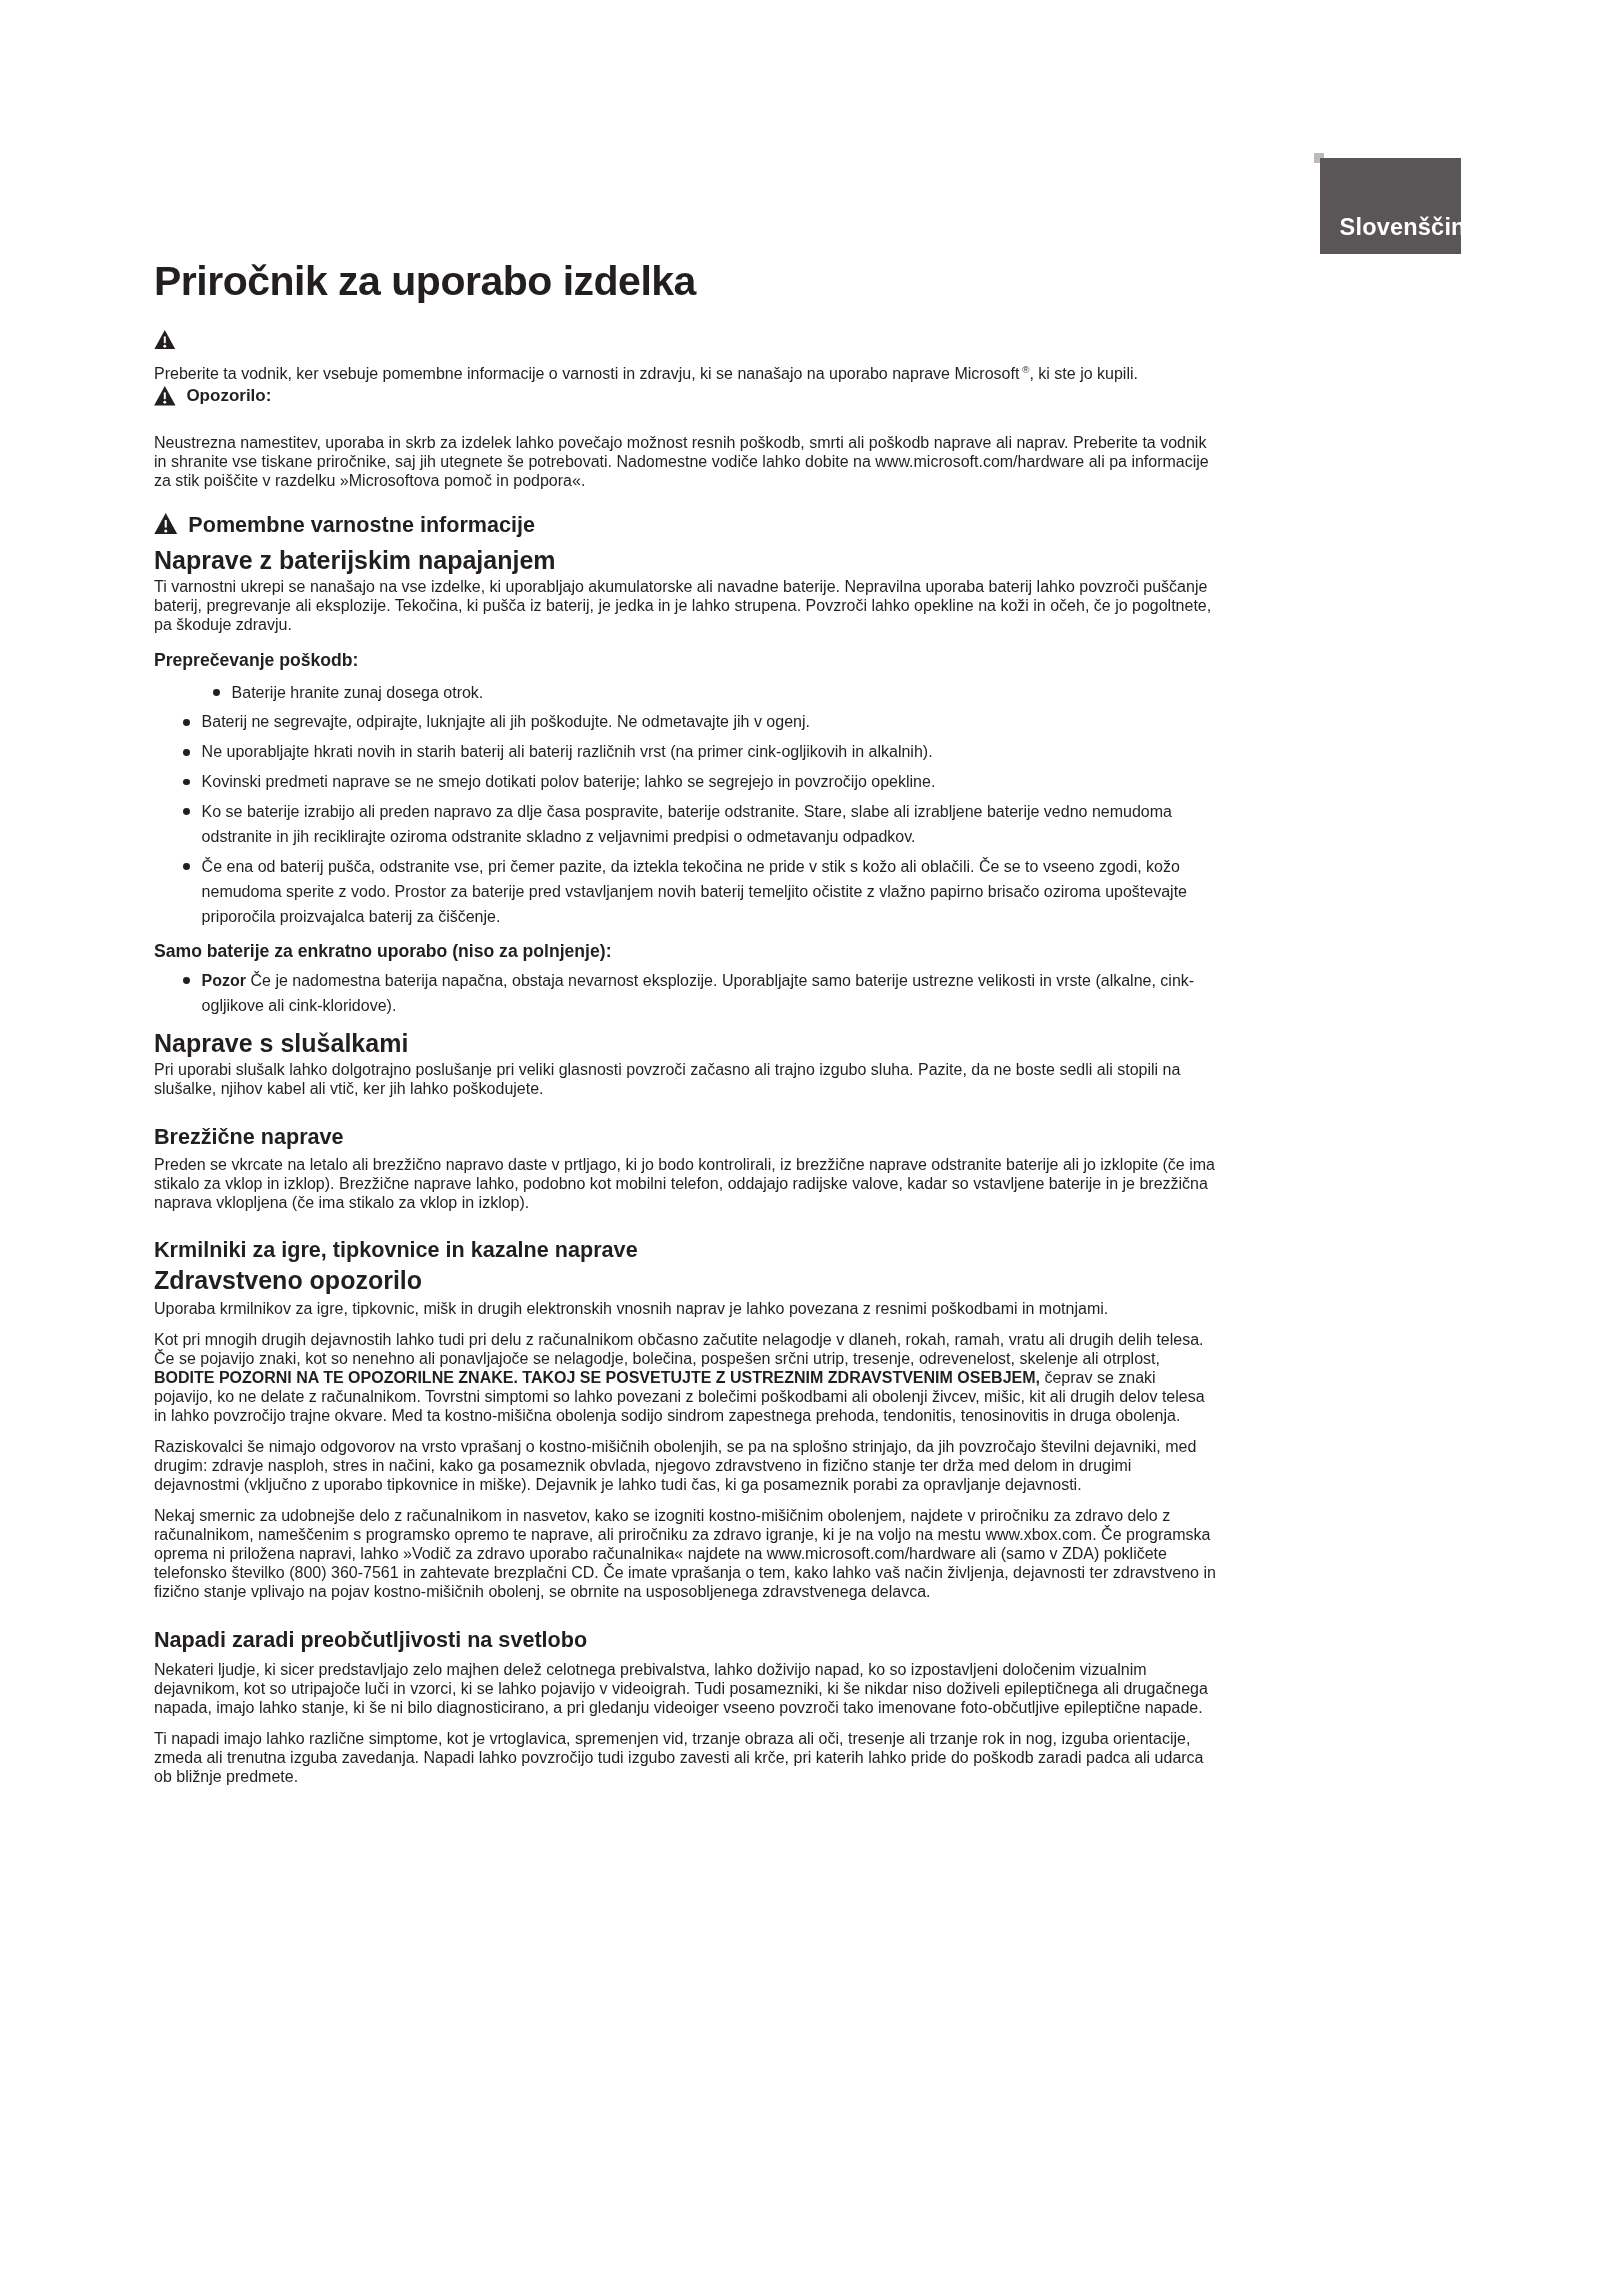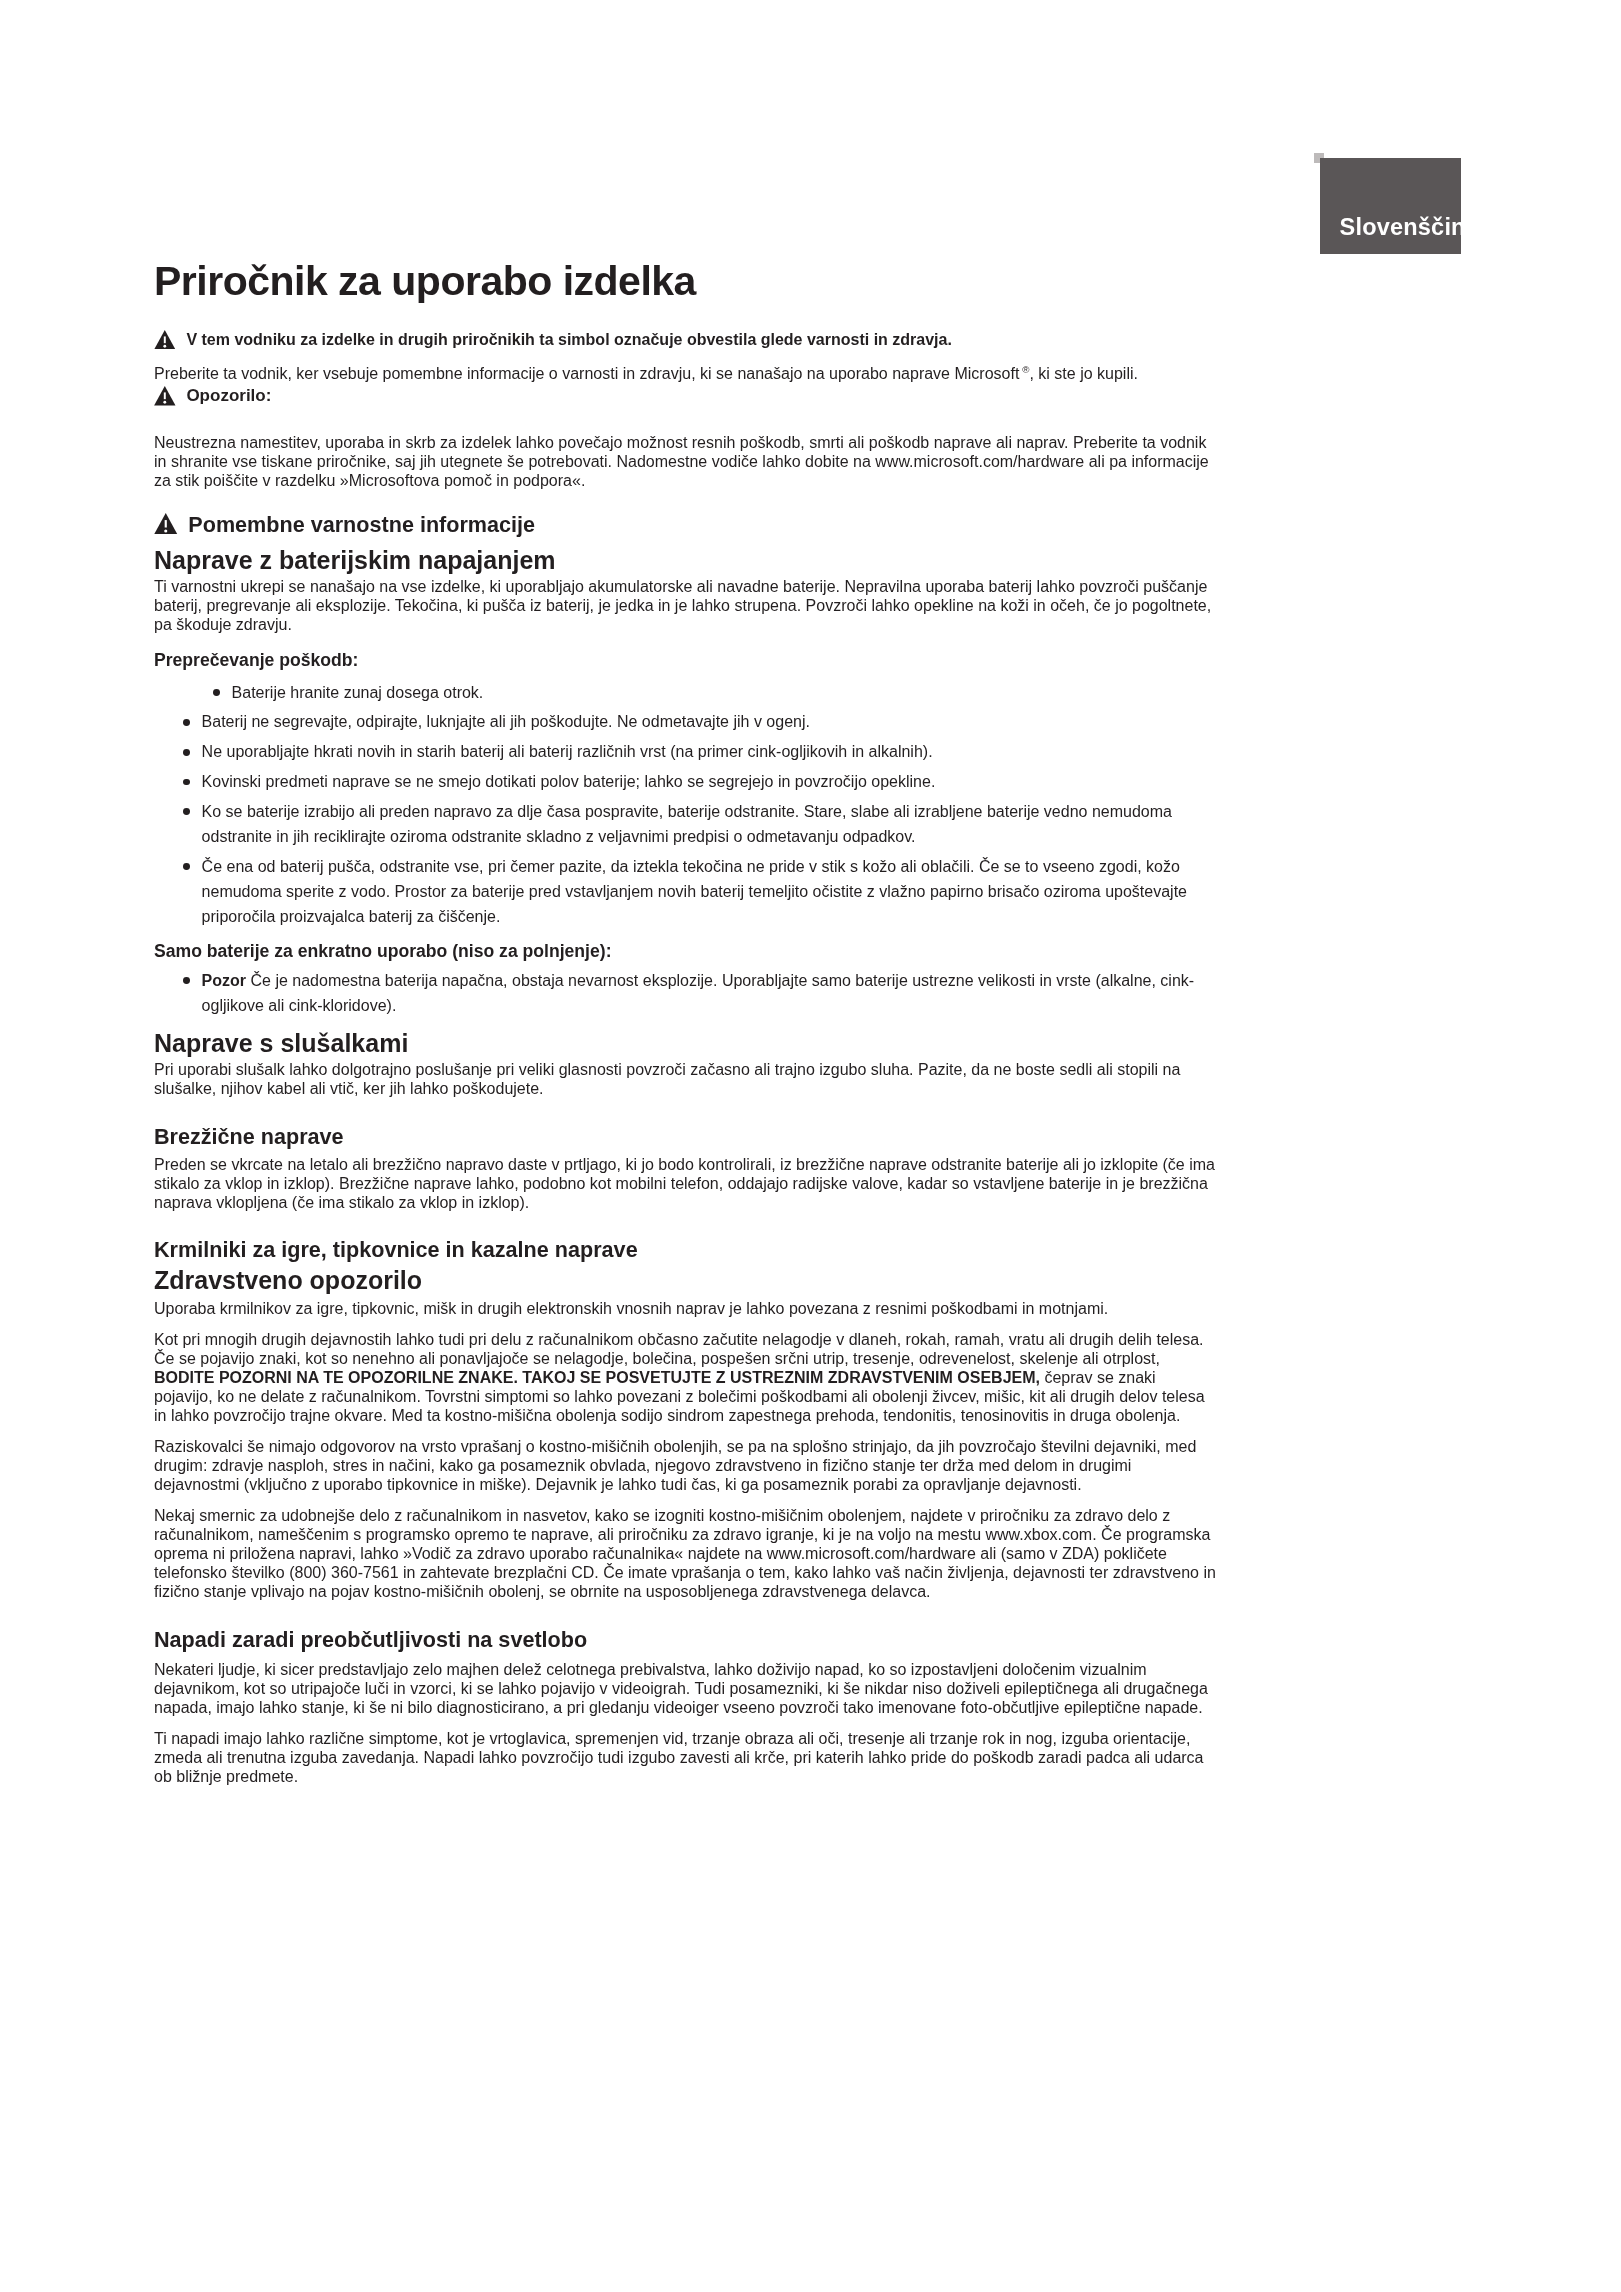--- a/index.html
+++ b/index.html
@@ -102,21 +102,20 @@
     <h1 class="title">Priročnik za uporabo izdelka</h1>
 
     <div class="notice-head icon-head">
       <span class="tri">
         <svg width="21.6" height="19.6" viewBox="0 0 24 22" aria-hidden="true">
             <path d="M12 0 L24 22 H0 Z" fill="#231f20"></path>
             <rect x="10.9" y="7.2" width="2.2" height="7.6" fill="#ffffff"></rect>
             <circle cx="12" cy="18.3" r="1.6" fill="#ffffff"></circle>
           </svg>
       </span>
-      <span>V tem vodniku za izdelke in drugih priročnikih ta simbol označuje obvestila glede varnosti in zdravja.</span>
     </div>
     <p class="notice-body body-text"><span>Preberite ta vodnik, ker vsebuje pomembne informacije o varnosti in zdravju, ki se nanašajo na uporabo naprave Microsoft</span><sup class="reg">®</sup><span>, ki ste jo kupili.</span></p>
 
     <div class="warn-head icon-head">
       <span class="tri">
         <svg width="21.6" height="19.6" viewBox="0 0 24 22" aria-hidden="true">
             <path d="M12 0 L24 22 H0 Z" fill="#231f20"></path>
             <rect x="10.9" y="7.2" width="2.2" height="7.6" fill="#ffffff"></rect>
             <circle cx="12" cy="18.3" r="1.6" fill="#ffffff"></circle>
           </svg>

